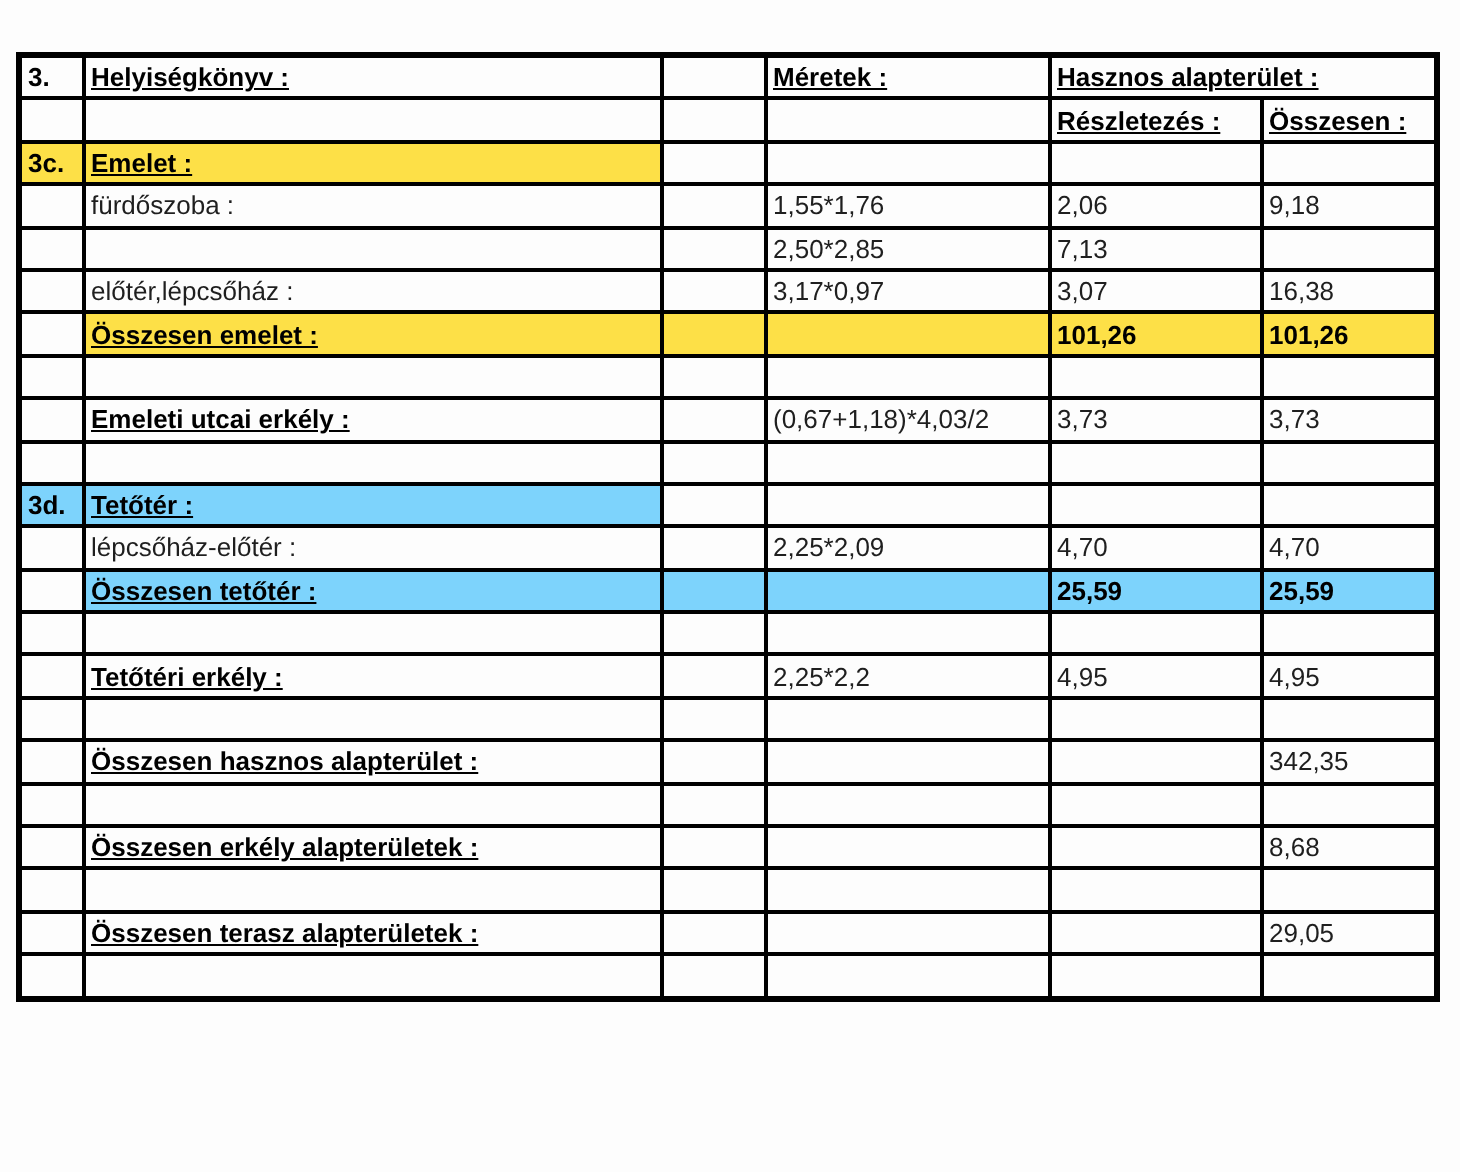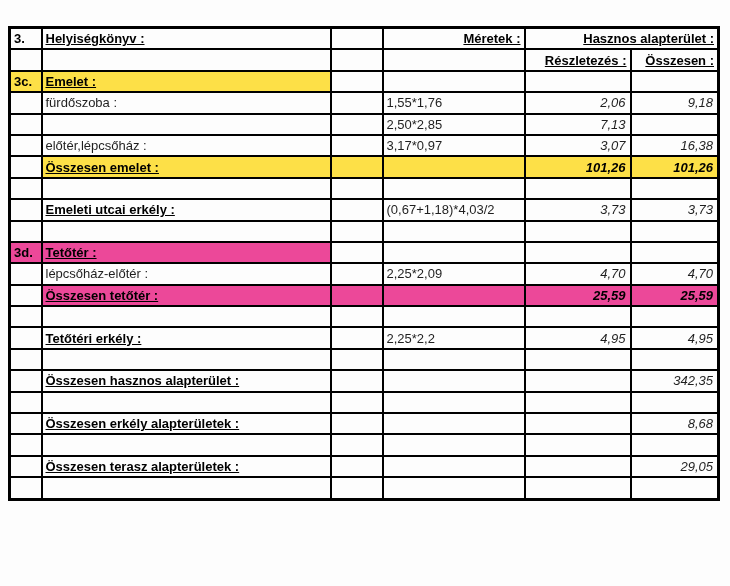--- a/index.html
+++ b/index.html
@@ -29,26 +29,26 @@
     height: 19.4px;
     padding: 0 3px;
     font-size: 13px;
     color: #1f1f1f;
     vertical-align: middle;
     white-space: nowrap;
     overflow: hidden;
   }
   td.hdr { font-weight: bold; color: #000; }
   td.u { text-decoration: underline; }
-  td.center { text-align: right; }
+  td.center { text-align: left; }
   td.heading { font-weight: bold; text-decoration: underline; color: #000; margin-left: 13px; }
   td.bold { font-weight: bold; color: #000; }
-  td.num { text-align: right; padding-right: 4px; font-style: italic; }
+  td.num { padding-right: 4px; }
   td.bg-yellow { background: #fde047; }
-  td.bg-green { background: #ec4899; }
+  td.bg-green { background: #7dd3fc; }
 </style>
 </head>
 <body>
 
 <div class="page">
   <table class="sheet">
     <colgroup>
       <col style="width:32px">
       <col style="width:289px">
       <col style="width:52px">

